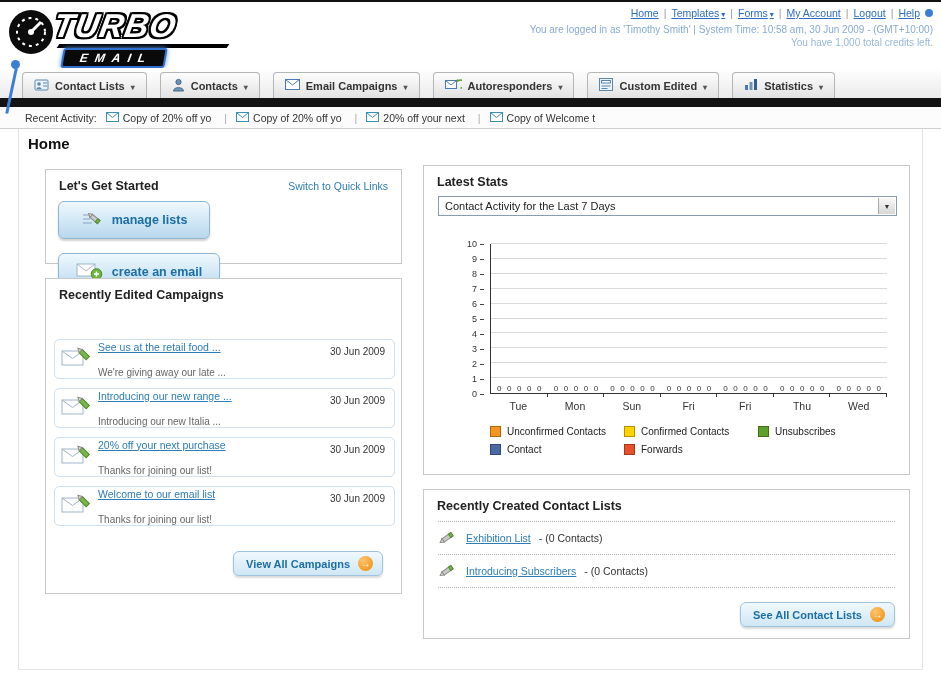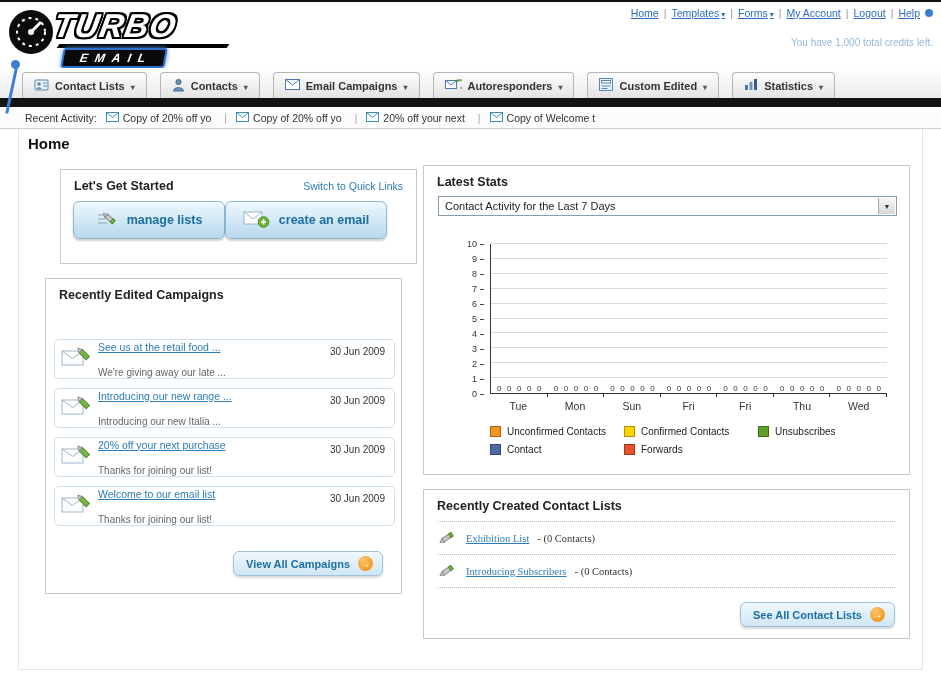--- a/index.html
+++ b/index.html
@@ -39,22 +39,22 @@
 
   .content-frame { position:absolute; left:18px; top:127px; width:905px; height:541px; border:1px solid #e4e4e4; border-top:none; pointer-events:none; }
   .page-title { position:absolute; left:28px; top:133px; font-size:15px; font-weight:bold; color:#111; }
 
   
   .panel { position:absolute; background:#fff; border:1px solid #c9c9c9; }
   .panel-title { font-size:12.5px; font-weight:bold; color:#222; }
   .panel-head { display:flex; justify-content:space-between; align-items:center; padding:9px 13px 5px 13px; }
   .quick-link { font-size:10.5px; color:#2d7cb5; cursor:pointer; }
 
-  #get-started { left:60px; top:167px; width:357px; height:95px; }
-  .gs-buttons { position:absolute; left:12px; top:31px; display:flex; gap:0; }
+  #get-started { left:45px; top:167px; width:357px; height:95px; }
+  .gs-buttons { position:absolute; left:12px; top:31px; display:flex; gap:14px;flex-direction:column; }
   .gs-btn { height:38px; border:1px solid #8fb7d3; border-radius:6px; background:linear-gradient(#f0f8fd,#cfe7f5 55%,#b9d7ec); display:flex; align-items:center; justify-content:center; gap:9px; font-size:12.5px; font-weight:bold; color:#1c6ea4; box-shadow:0 2px 2px rgba(0,0,0,0.18); cursor:pointer; }
   .gs-btn.manage { width:152px; }
   .gs-btn.create { width:162px; }
 
   #campaigns { left:45px; top:276px; width:357px; height:316px; }
   .filters { position:absolute; left:6px; right:6px; top:30px; height:22px; background:#ddebf7; display:flex; align-items:center; gap:11px; padding:0 8px; }
   .show-label { font-size:9.5px; font-weight:bold; color:#444; }
   .filter { font-size:10.5px; color:#2d7cb5; cursor:pointer; }
   .filter.active { background:#bedcf2; padding:2px 7px; border-radius:3px; color:#1c6ea4; }
   .campaign-list { position:absolute; left:8px; top:60px; width:341px; display:flex; flex-direction:column; gap:9px; }
@@ -87,21 +87,21 @@
   .bar { width:7px; }
   .chart-x-labels { position:absolute; left:52px; right:10px; top:166px; display:flex; }
   .xlabel { flex:1; text-align:center; font-size:10.5px; color:#333; }
   .chart-legend { position:absolute; left:52px; top:192px; width:404px; display:flex; flex-wrap:wrap; row-gap:7px; }
   .legend-item { width:134px; display:flex; gap:6px; font-size:10px; color:#222; }
   .legend-marker { width:11px; height:11px; border:1px solid rgba(0,0,0,0.3); flex:none; }
 
   
   #contact-lists { left:423px; top:487px; width:487px; height:150px; }
   .cl-list { position:absolute; left:14px; right:14px; top:31px; border-top:1px dotted #b2b2b2; }
-  .cl-row { display:flex; align-items:center; gap:8px; padding:6px 0; border-bottom:1px dotted #b2b2b2; font-size:10.5px;font-family:Liberation Serif, serif; }
+  .cl-row { display:flex; align-items:center; gap:8px; padding:6px 0; border-bottom:1px dotted #b2b2b2; font-size:10.5px; }
   .cl-name { color:#2d7cb5; text-decoration:underline; cursor:pointer; }
   .cl-suffix { color:#333; }
   .sa-btn { position:absolute; right:14px; bottom:11px; }
 </style>
 </head>
 <body>
 
 <div class="page">
 
   <div class="logo">
@@ -133,20 +133,21 @@
         <span class="caret"></span>
       </a>
     <span class="sep"></span>
     <a>My Account</a>
     <span class="sep"></span>
     <a>Logout</a>
     <span class="sep"></span>
     <a>Help</a>
     <span class="help-dot"></span>
   </div>
+  <div class="status-line">You are logged in as 'Timothy Smith' | System Time: 10:58 am, 30 Jun 2009 - (GMT+10:00)</div>
   <div class="credits-line">You have 1,000 total credits left.</div>
 
   <div class="nav-strip">
     <div class="nav-tabs">
       <div class="nav-tab">
         <span><svg width="15" height="14">
               <rect x="1" y="2" width="13" height="10" rx="1" fill="#eaf3fb" stroke="#5b87ad"></rect>
               <circle cx="5" cy="6" r="1.8" fill="#5b87ad"></circle>
               <path d="M2.5 11 c0-2.2 5-2.2 5 0" fill="#5b87ad"></path>
               <line x1="9" y1="5" x2="13" y2="5" stroke="#5b87ad"></line>

